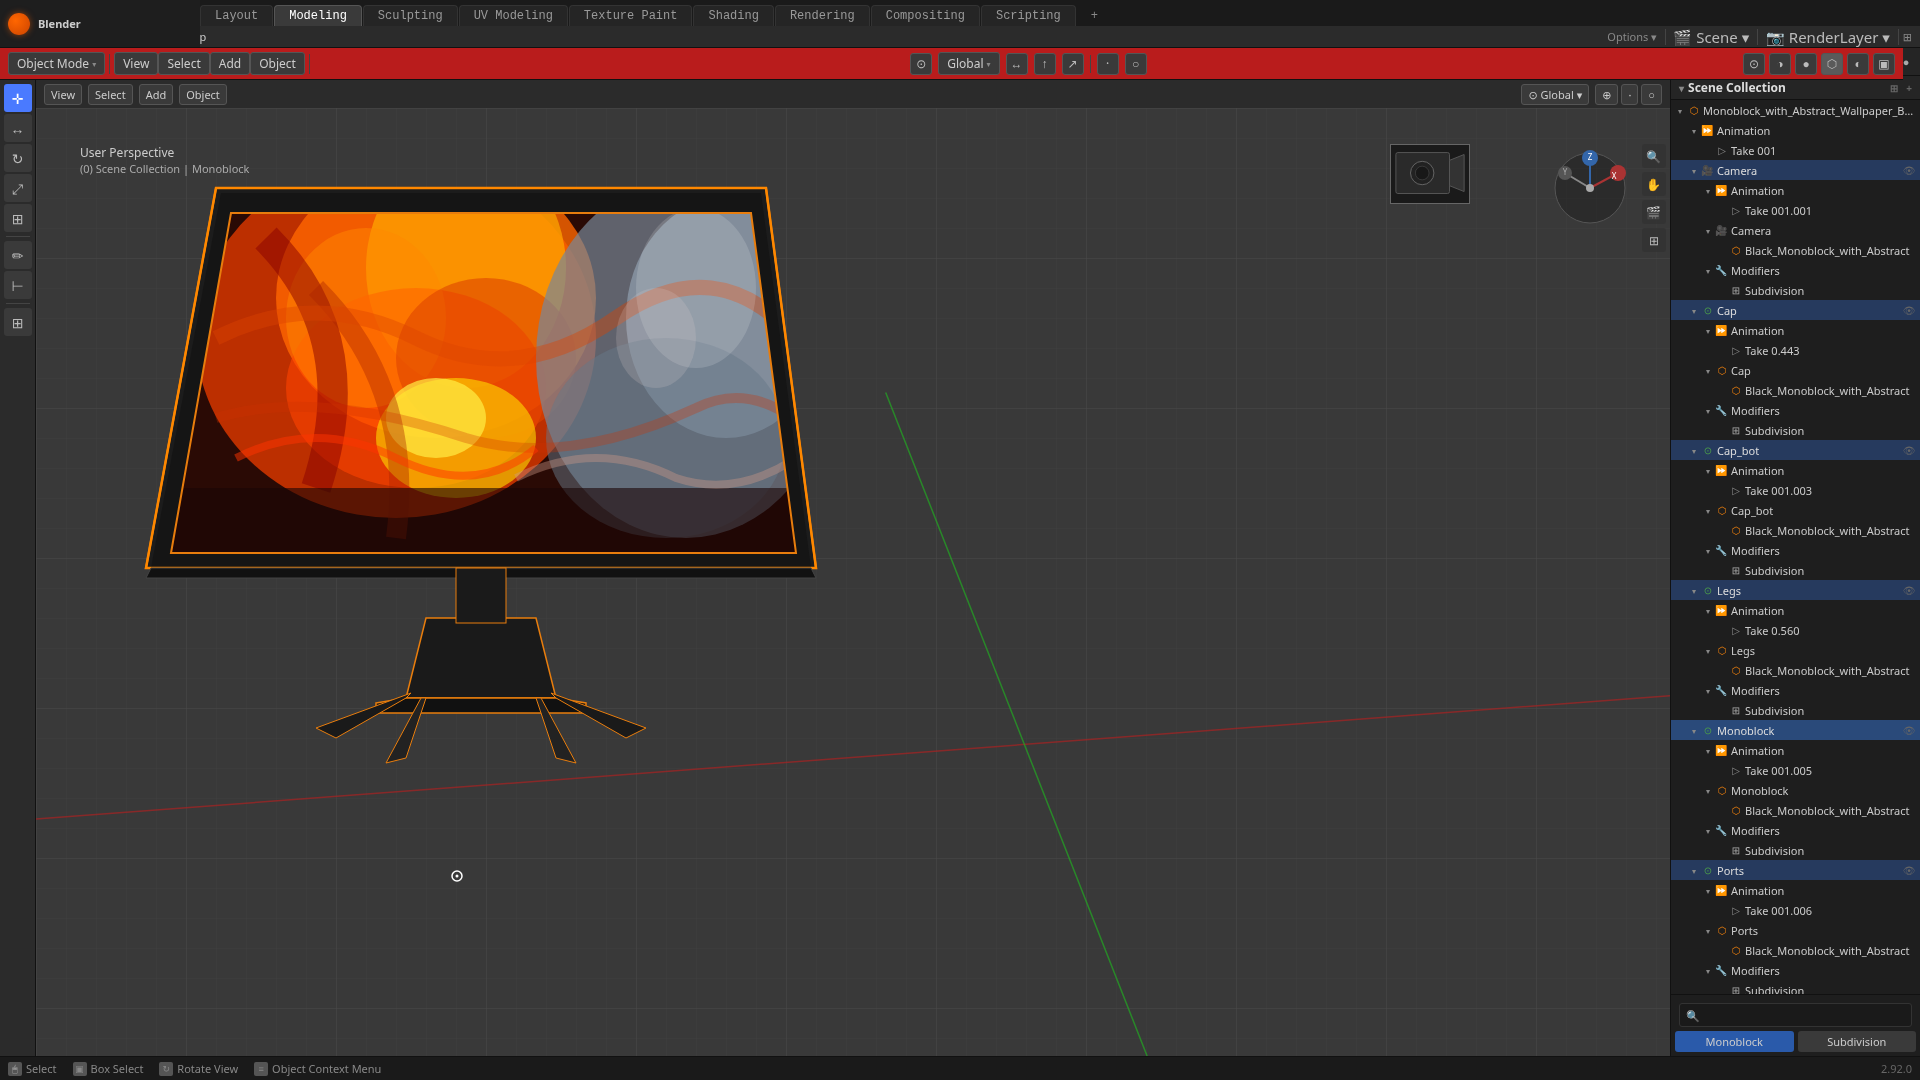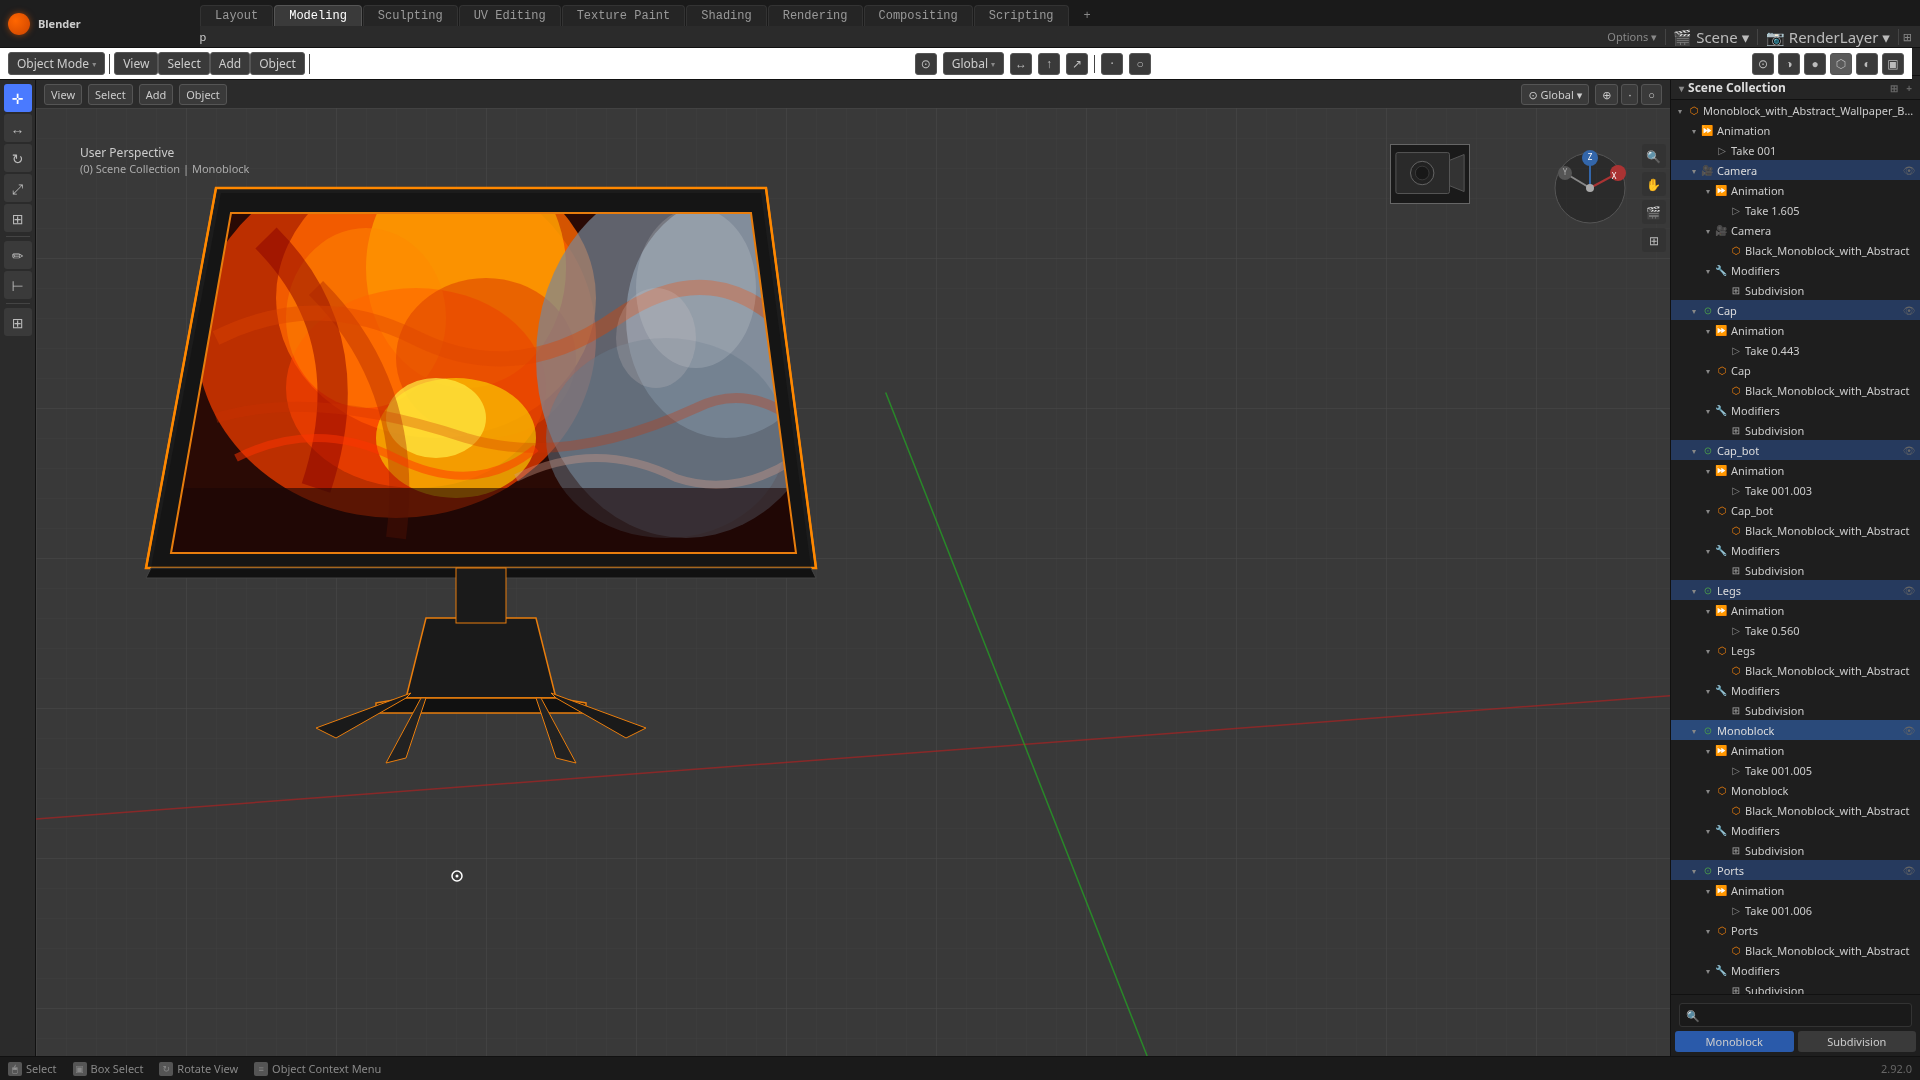--- a/index.html
+++ b/index.html
@@ -10,23 +10,23 @@
       font-family: 'Segoe UI', system-ui, sans-serif;
       font-size: 12px;
       color: #cccccc;
       overflow: hidden;
       position: relative;
     }
 
     
     #toolbar-top {
       position: absolute;
-      top: 48px; left: 0; right: 8px;
+      top: 48px; left: 0; right: 17px;
       height: 32px;
-      background: #ffffff;
+      background: #b91c1c;
       display: flex;
       align-items: center;
       padding: 0 8px;
       gap: 0;
       font-size: 12px;
       z-index: 97;
       border-bottom: 1px solid #111;
     }
     .toolbar-btn {
       padding: 2px 8px;
@@ -423,21 +423,21 @@
 <div id="app-header">
   <div class="blender-orb"></div>
   <span style="font-size:11px;color:#ccc;font-weight:bold;">Blender</span>
 </div>
 
 <div id="tabs-row">
 
 <div class="ws-tab-item">Layout</div>
     <div class="ws-tab-item active">Modeling</div>
     <div class="ws-tab-item">Sculpting</div>
-    <div class="ws-tab-item">UV Editing</div>
+    <div class="ws-tab-item">UV Modeling</div>
     <div class="ws-tab-item">Texture Paint</div>
     <div class="ws-tab-item">Shading</div>
     <div class="ws-tab-item">Rendering</div>
     <div class="ws-tab-item">Compositing</div>
     <div class="ws-tab-item">Scripting</div>
     <div class="ws-tab-item" style="background: transparent; border: none; color: rgb(136, 136, 136);">+</div>
   </div>
 
 <div id="header-menus">
     <div style="display: flex; align-items: center; gap: 2px;">
@@ -735,21 +735,21 @@
         <span class="tree-arrow">▾</span>
         <span class="tree-icon" style="color: rgb(74, 122, 255);">⏩</span>
         <span class="tree-label">Animation</span>
       </div>
       <div class="tree-item">
         <span class="tree-indent"></span>
         <span class="tree-indent"></span>
         <span class="tree-indent"></span>
         <span class="tree-arrow"> </span>
         <span class="tree-icon" style="color: rgb(136, 136, 136);">▷</span>
-        <span class="tree-label">Take 1.605</span>
+        <span class="tree-label">Take 001.001</span>
       </div>
       <div class="tree-item">
         <span class="tree-indent"></span>
         <span class="tree-indent"></span>
         <span class="tree-arrow">▾</span>
         <span class="tree-icon" style="color: rgb(74, 122, 255);">🎥</span>
         <span class="tree-label">Camera</span>
       </div>
       <div class="tree-item">
         <span class="tree-indent"></span>

